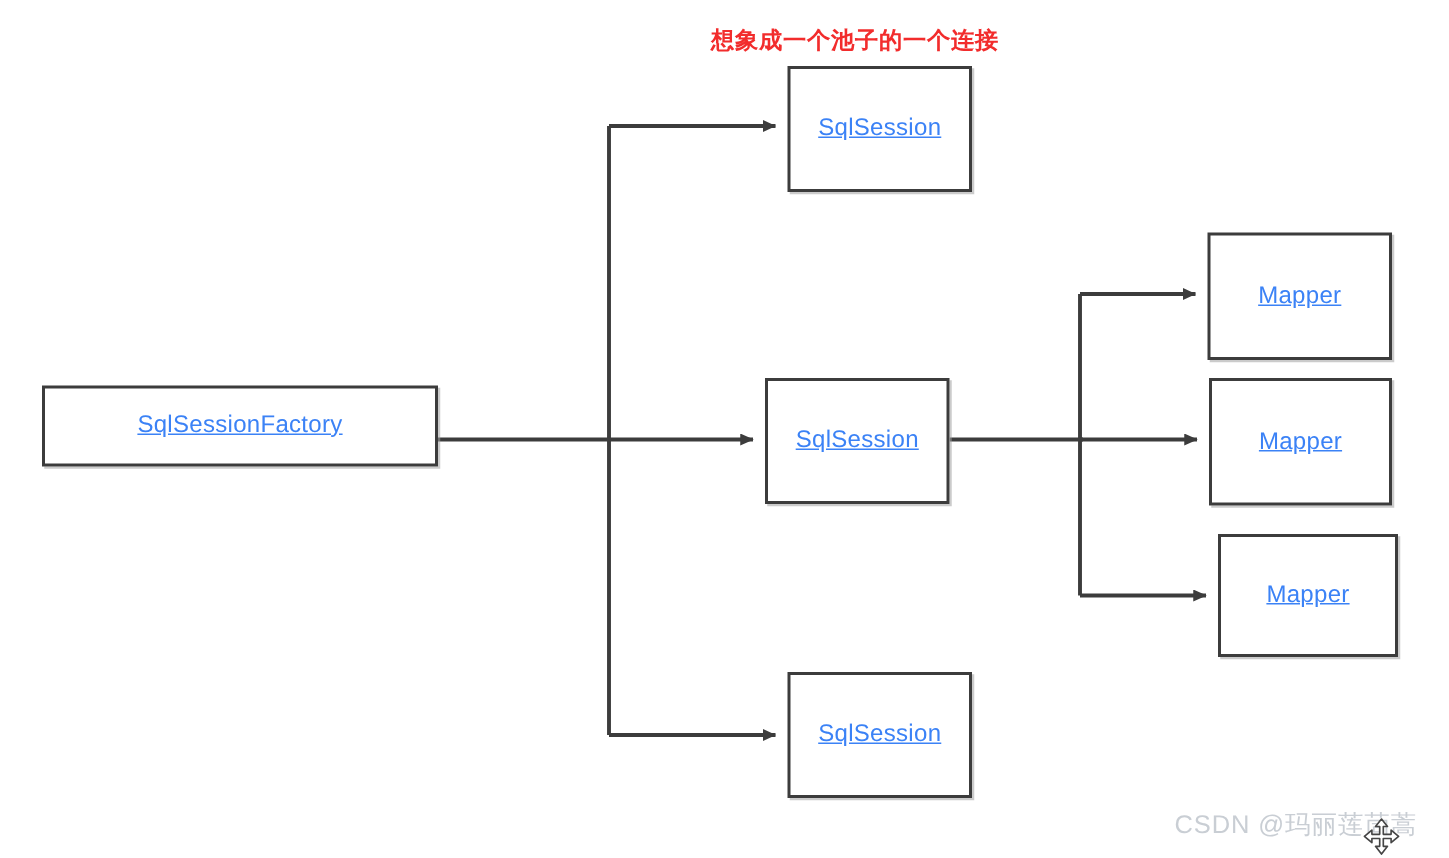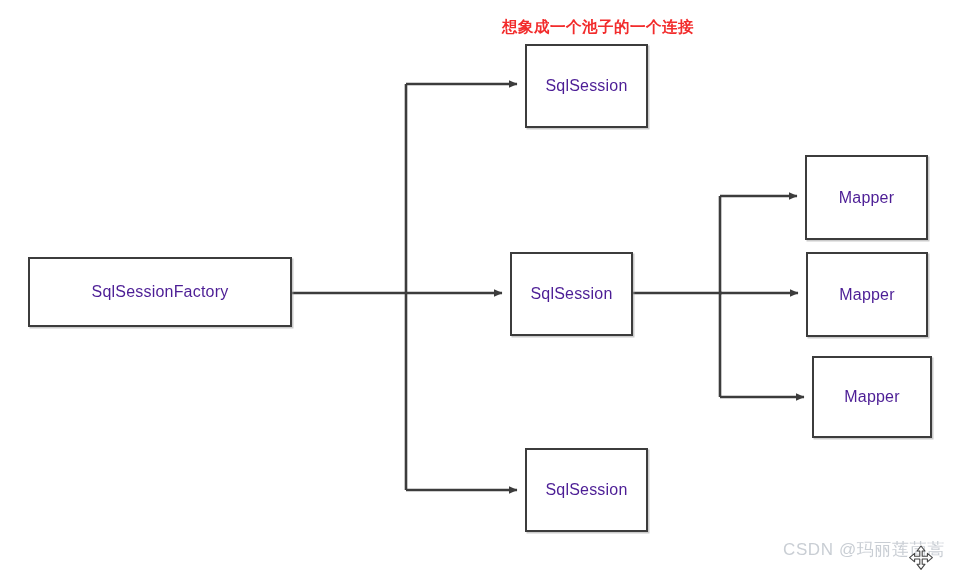--- a/index.html
+++ b/index.html
@@ -33,21 +33,22 @@
     box-shadow: 1.5px 1.5px 0 rgba(160,160,160,0.55);
     display: flex;
     align-items: center;
     justify-content: center;
     color: #4a4a4a;
     font-size: 16px;
     letter-spacing: 0.2px;
     white-space: nowrap;
   }
   .node-label {
-    color: #4c1d95;
+    color: #3b82f6;
+    text-decoration: underline;
   }
   .annot {
     position: absolute;
     color: #f22c2c;
     font-size: 15.5px;
     font-weight: 600;
     white-space: nowrap;
     letter-spacing: 0.5px;
   }
   .watermark {
@@ -88,23 +89,23 @@
 
     <path d="M 720 196 L 720 397" stroke="#3c3c3c" stroke-width="2.6" fill="none"></path>
 
     <path d="M 720 196 L 797 196" stroke="#3c3c3c" stroke-width="2.6" fill="none" marker-end="url(#arrowhead)"></path>
 
     <path d="M 720 293 L 798 293" stroke="#3c3c3c" stroke-width="2.6" fill="none" marker-end="url(#arrowhead)"></path>
 
     <path d="M 720 397 L 804 397" stroke="#3c3c3c" stroke-width="2.6" fill="none" marker-end="url(#arrowhead)"></path>
   </svg>
 
-  <div class="annot" style="left:502px; top:17px;font-family:Liberation Mono, monospace;">想象成一个池子的一个连接</div>
+  <div class="annot" style="left:474px; top:17px;font-family:Liberation Mono, monospace;">想象成一个池子的一个连接</div>
 
-  <div class="node" style="left:28px; top:257px; width:264px; height:70px;">
+  <div class="node" style="left:28px; top:257px; width:264px; height:54px;">
     <span class="node-label">SqlSessionFactory</span>
   </div>
 
   <div class="node" style="left:525px; top:44px; width:123px; height:84px;">
     <span class="node-label">SqlSession</span>
   </div>
 
   <div class="node" style="left:510px; top:252px; width:123px; height:84px;">
     <span class="node-label">SqlSession</span>
   </div>

